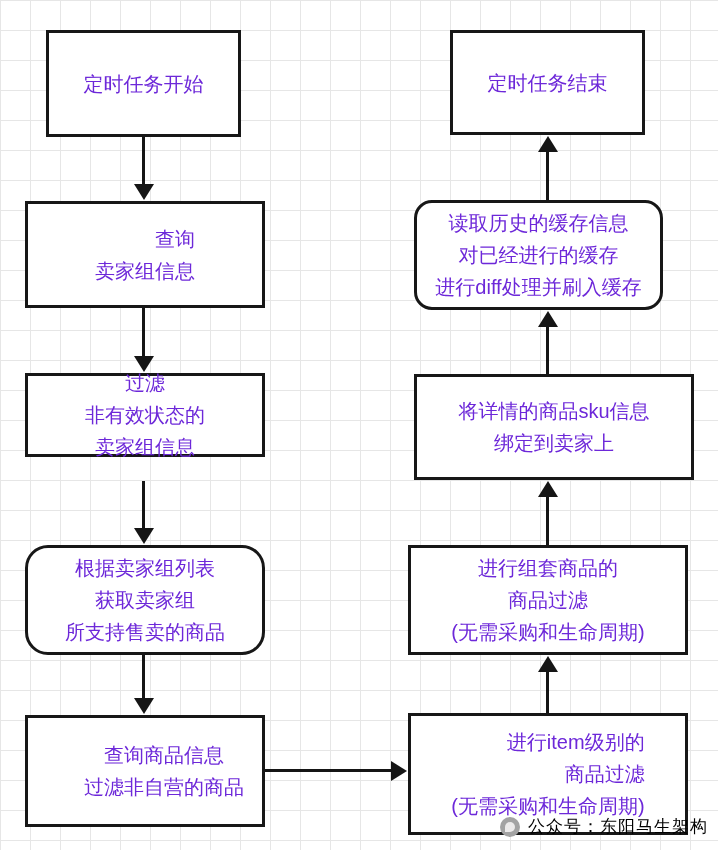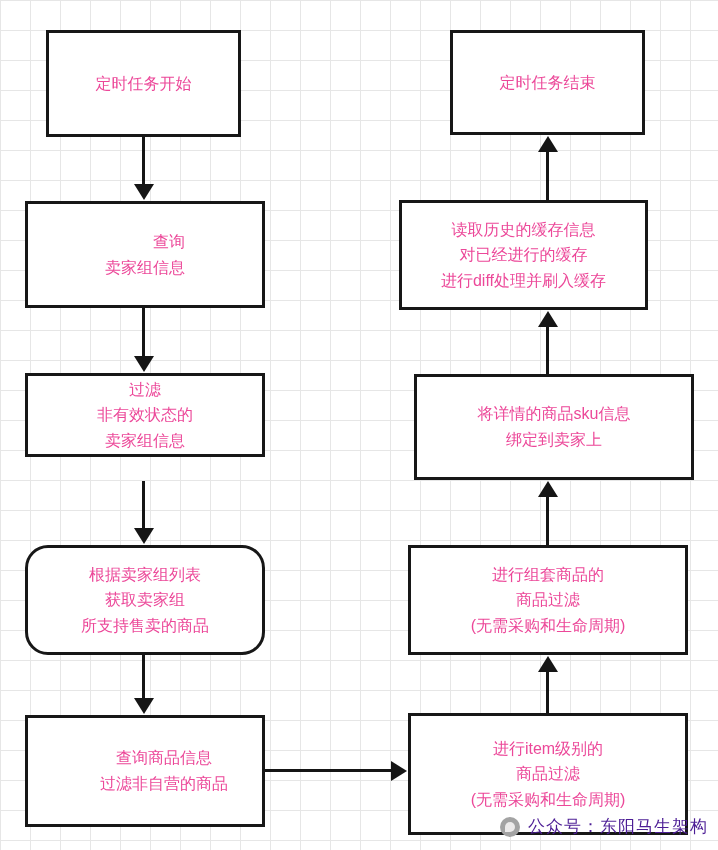--- a/index.html
+++ b/index.html
@@ -13,24 +13,24 @@
     font-family:"Liberation Sans", sans-serif;
     color:#1d1d1d;
   }
   .node{
     position:absolute;
     box-sizing:border-box;
     background:#ffffff;
     border:3px solid #171717;
     display:flex;align-items:center;justify-content:center;
     text-align:center;
-    font-size:16px;
+    font-size:20px;
     line-height:1.6;
     white-space:pre-line;
-    color:#ec4899;
+    color:#6d28d9;
   }
   .arrow-down{position:absolute;width:3px;background:#151515;}
   .arrow-down::after{
     content:"";position:absolute;left:50%;bottom:-15px;transform:translateX(-50%);
     width:0;height:0;
     border-left:10px solid transparent;border-right:10px solid transparent;
     border-top:16px solid #151515;
   }
   .arrow-up{position:absolute;width:3px;background:#151515;}
   .arrow-up::before{
@@ -42,21 +42,21 @@
   .arrow-right{position:absolute;height:3px;background:#151515;}
   .arrow-right::after{
     content:"";position:absolute;top:50%;right:-15px;transform:translateY(-50%);
     width:0;height:0;
     border-top:10px solid transparent;border-bottom:10px solid transparent;
     border-left:16px solid #151515;
   }
   .watermark{
     position:absolute;right:10px;bottom:12px;
     display:flex;align-items:center;gap:8px;
-    color:#4c1d95;font-size:17px;letter-spacing:1px;
+    color:#000000;font-size:17px;letter-spacing:1px;
   }
   .wm-icon{
     width:20px;height:20px;border-radius:50%;
     background:#a3a3a3;position:relative;flex:0 0 auto;
   }
   .wm-icon::after{
     content:"";position:absolute;left:5px;top:5px;width:10px;height:10px;
     border-radius:50% 50% 50% 0;background:#eceaea;
   }
 </style>
@@ -72,32 +72,32 @@
 非有效状态的
 卖家组信息</div>
 
 <div class="node" style="left:25px;top:545px;width:240px;height:110px;border-radius:23px;">根据卖家组列表
 获取卖家组
 所支持售卖的商品</div>
 
 <div class="node" style="left:25px;top:715px;width:240px;height:112px;padding-left:38px;">查询商品信息
 过滤非自营的商品</div>
 
-<div class="node" style="left:408px;top:713px;width:280px;height:122px;">进行item级别的
+<div class="node" style="left:408px;top:713px;width:280px;height:122px;text-align:right;">进行item级别的
 商品过滤
 (无需采购和生命周期)</div>
 
 <div class="node" style="left:408px;top:545px;width:280px;height:110px;">进行组套商品的
 商品过滤
 (无需采购和生命周期)</div>
 
 <div class="node" style="left:408px;top:374px;width:280px;height:106px;margin-left:6px;">将详情的商品sku信息
 绑定到卖家上</div>
 
-<div class="node" style="left:399px;top:200px;width:249px;height:110px;">读取历史的缓存信息
+<div class="node" style="left:414px;top:200px;width:249px;height:110px;border-radius:18px;">读取历史的缓存信息
 对已经进行的缓存
 进行diff处理并刷入缓存</div>
 
 <div class="node" style="left:450px;top:30px;width:195px;height:105px;">定时任务结束</div>
 
 <div class="arrow-down" style="left:142px;top:137px;height:48px;"></div>
 <div class="arrow-down" style="left:142px;top:308px;height:49px;"></div>
 <div class="arrow-down" style="left:142px;top:481px;height:48px;"></div>
 <div class="arrow-down" style="left:142px;top:655px;height:44px;"></div>
 

